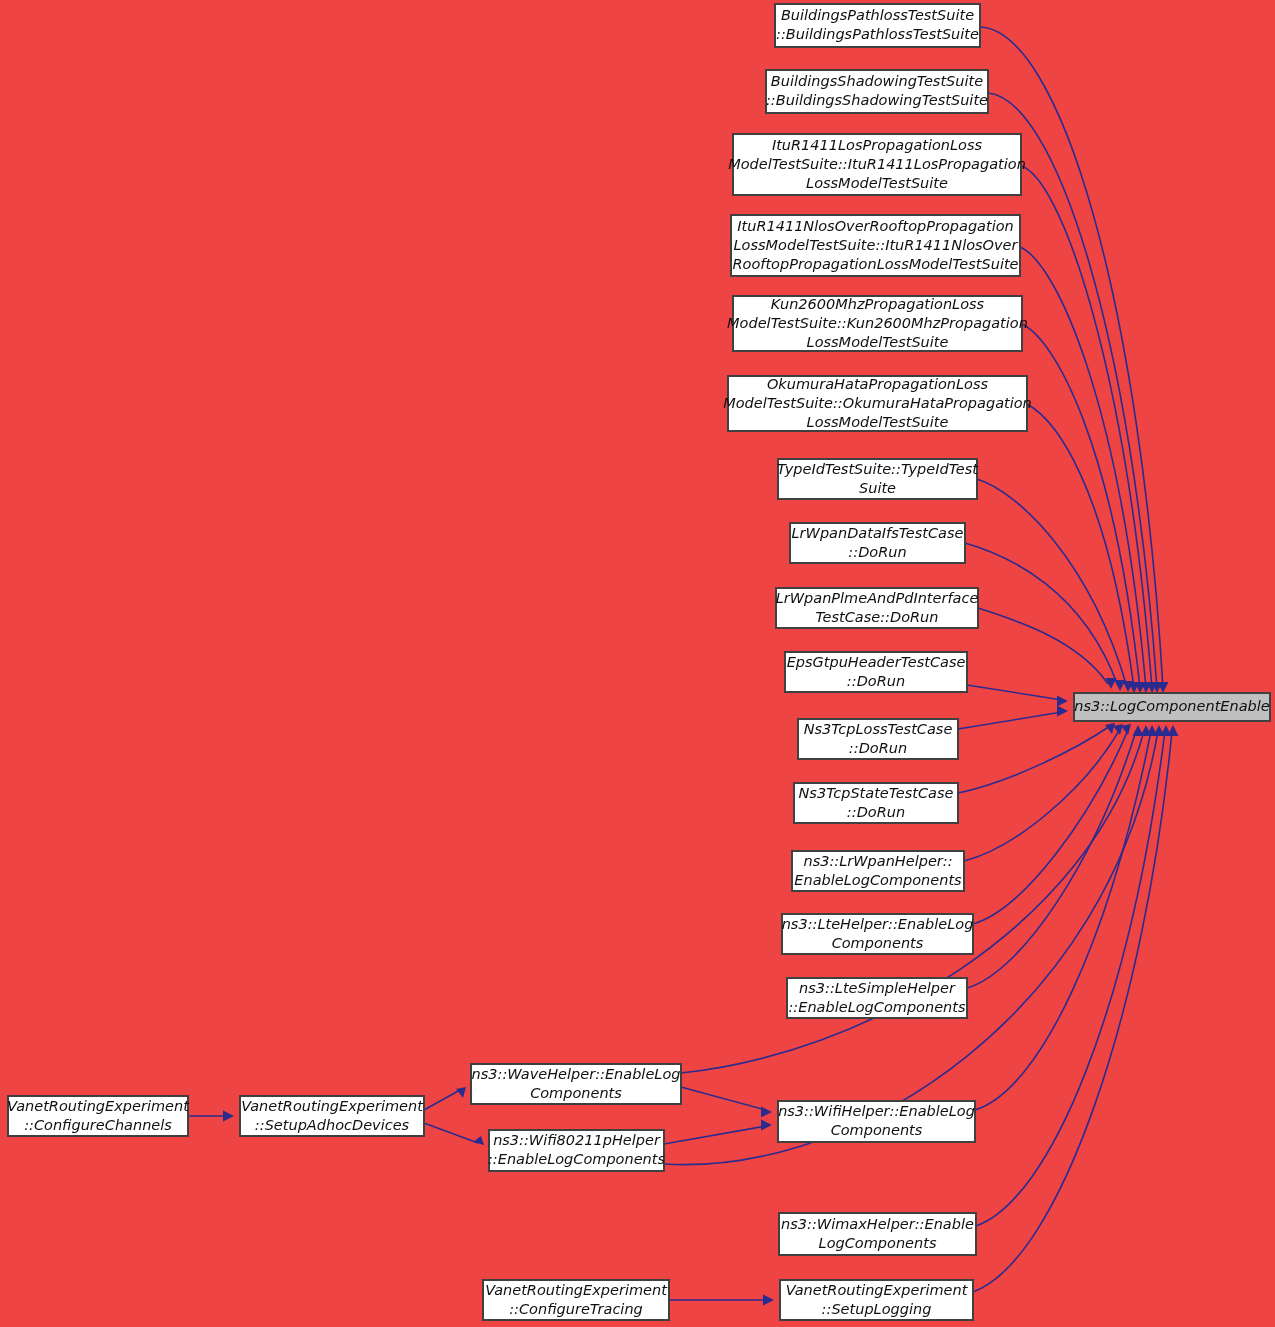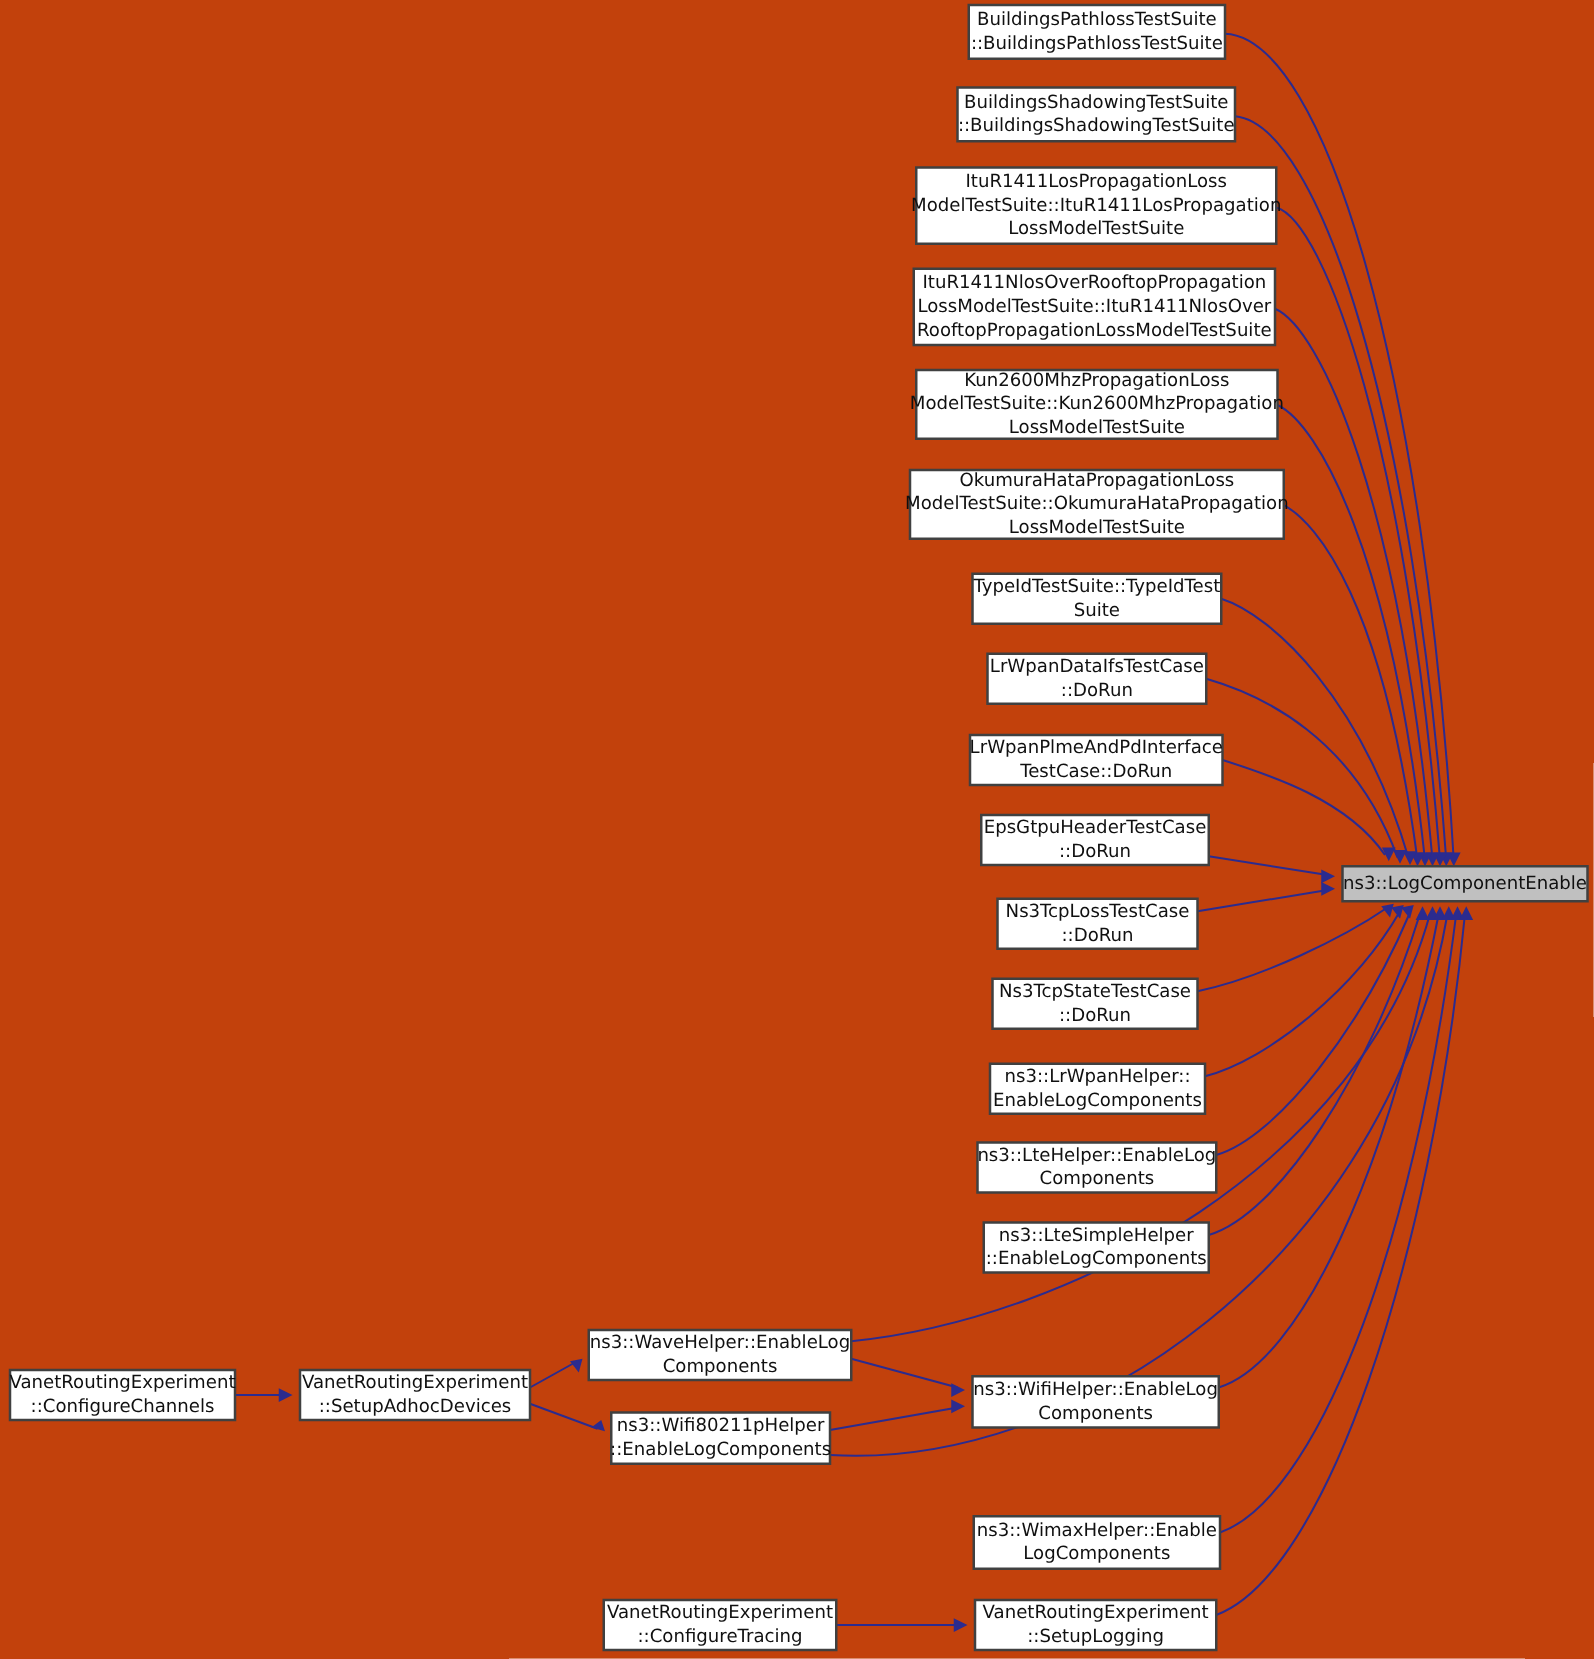--- a/index.html
+++ b/index.html
@@ -10,21 +10,22 @@
   body {
     font-family: "DejaVu Sans", sans-serif;
     width: 1275px;
     height: 1327px;
     overflow: hidden;
   }
   #graph-root {
     position: relative;
     width: 1275px;
     height: 1327px;
-    background: #c2410c;
+    background: #ef4444;
+    font-style: italic;
   }
   svg.callgraph {
     display: block;
     width: 1275px;
     height: 1327px;
   }
   .node-box {
     fill: #ffffff;
     stroke: #404040;
     stroke-width: 2;

